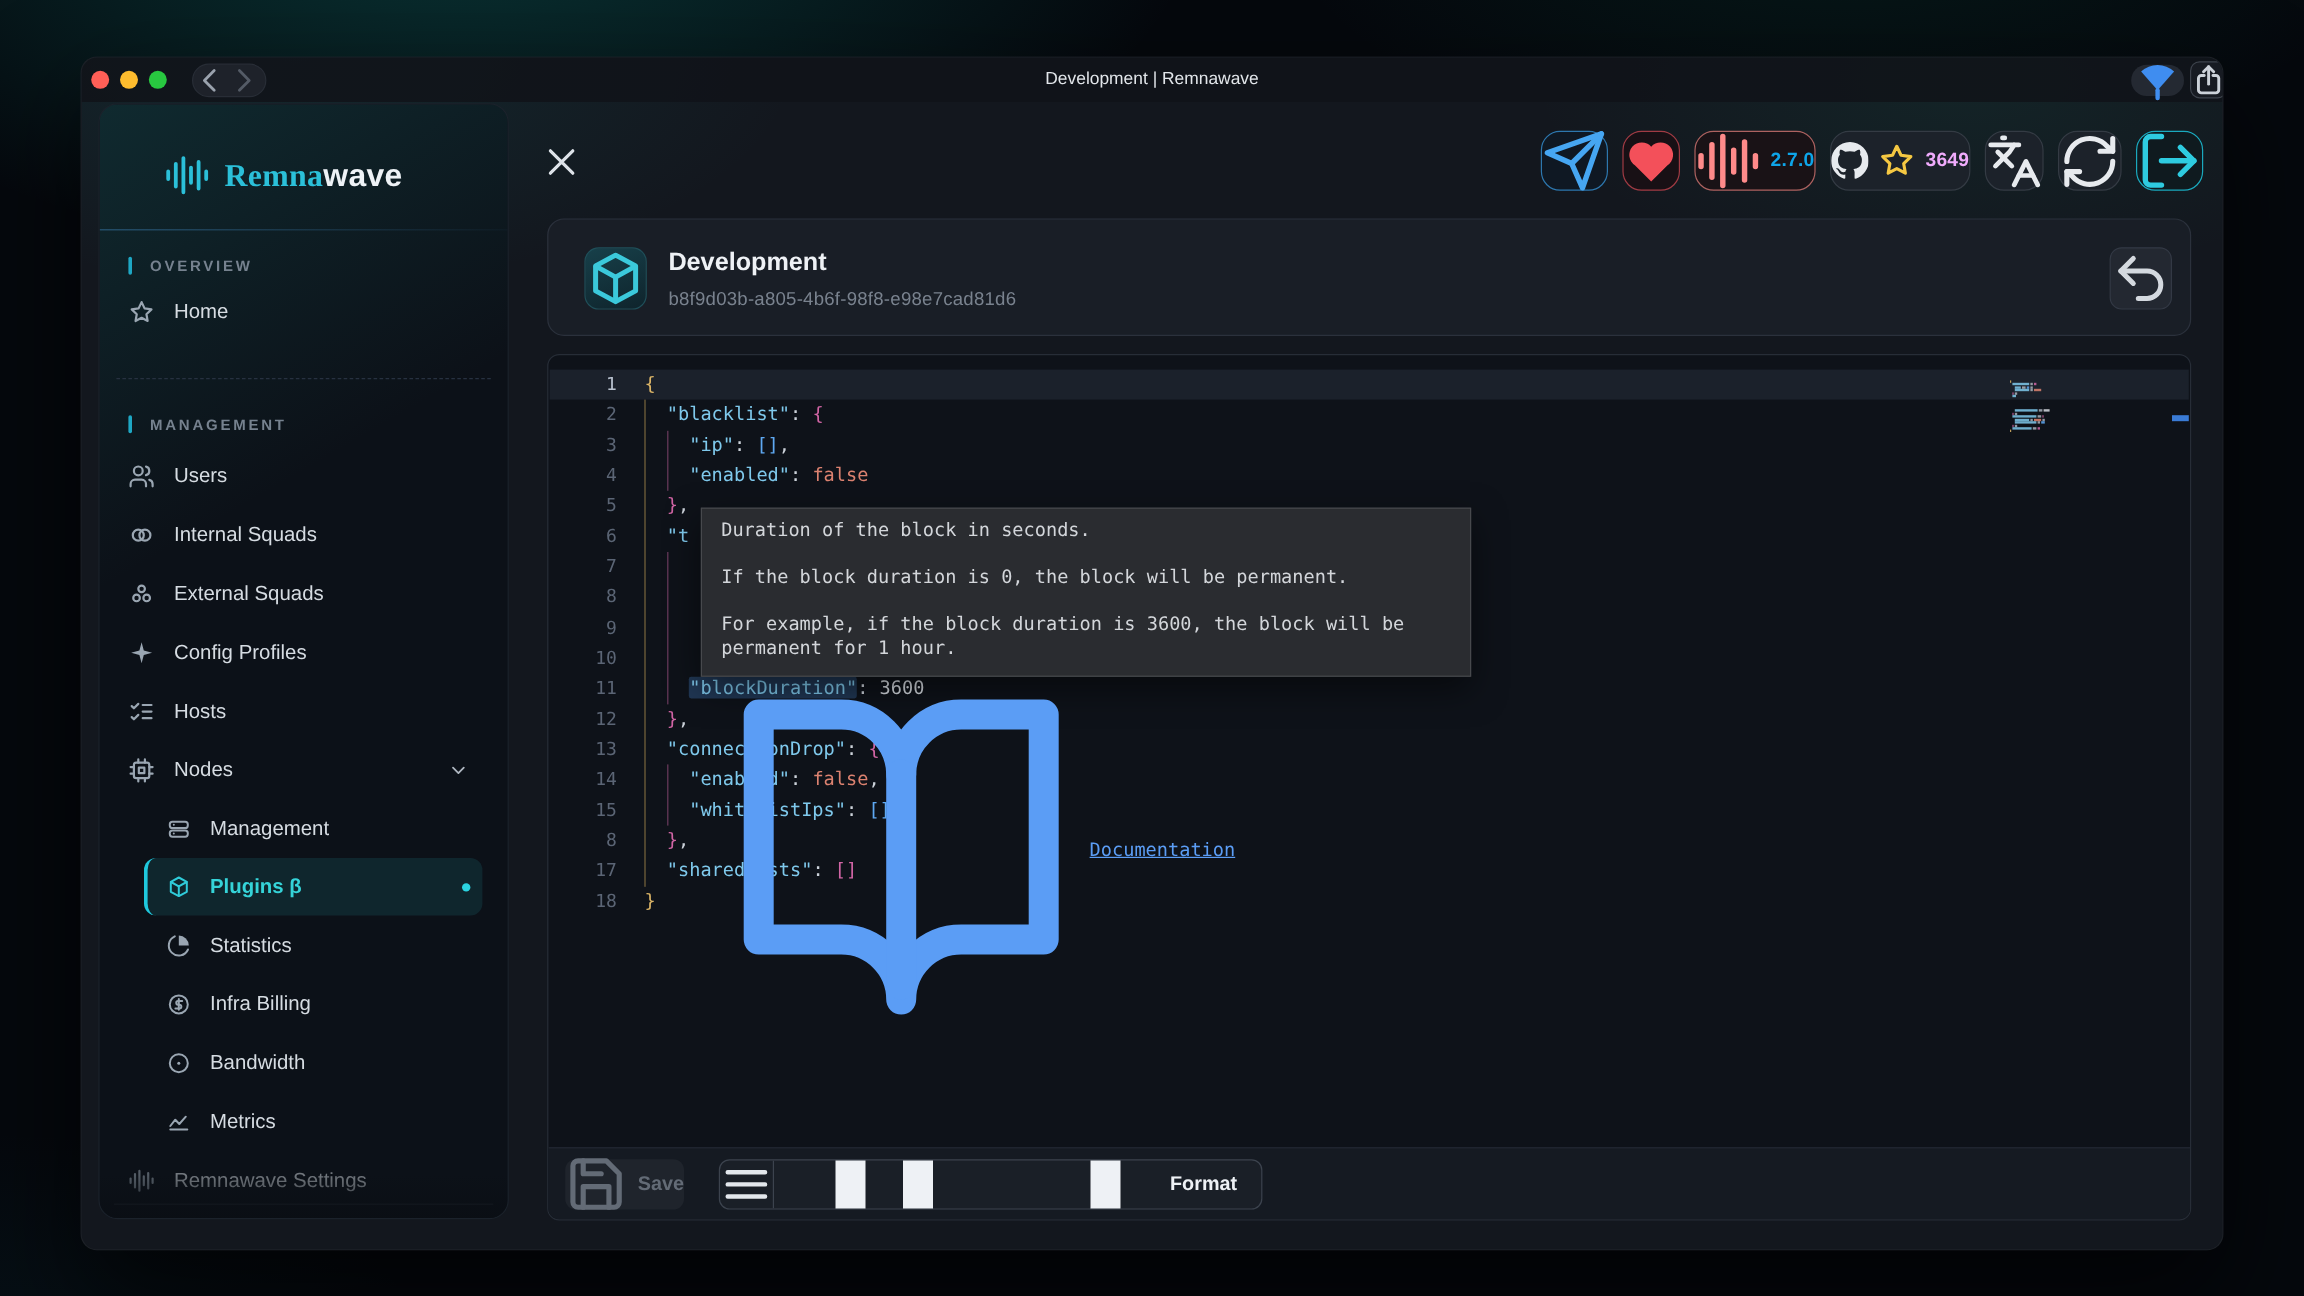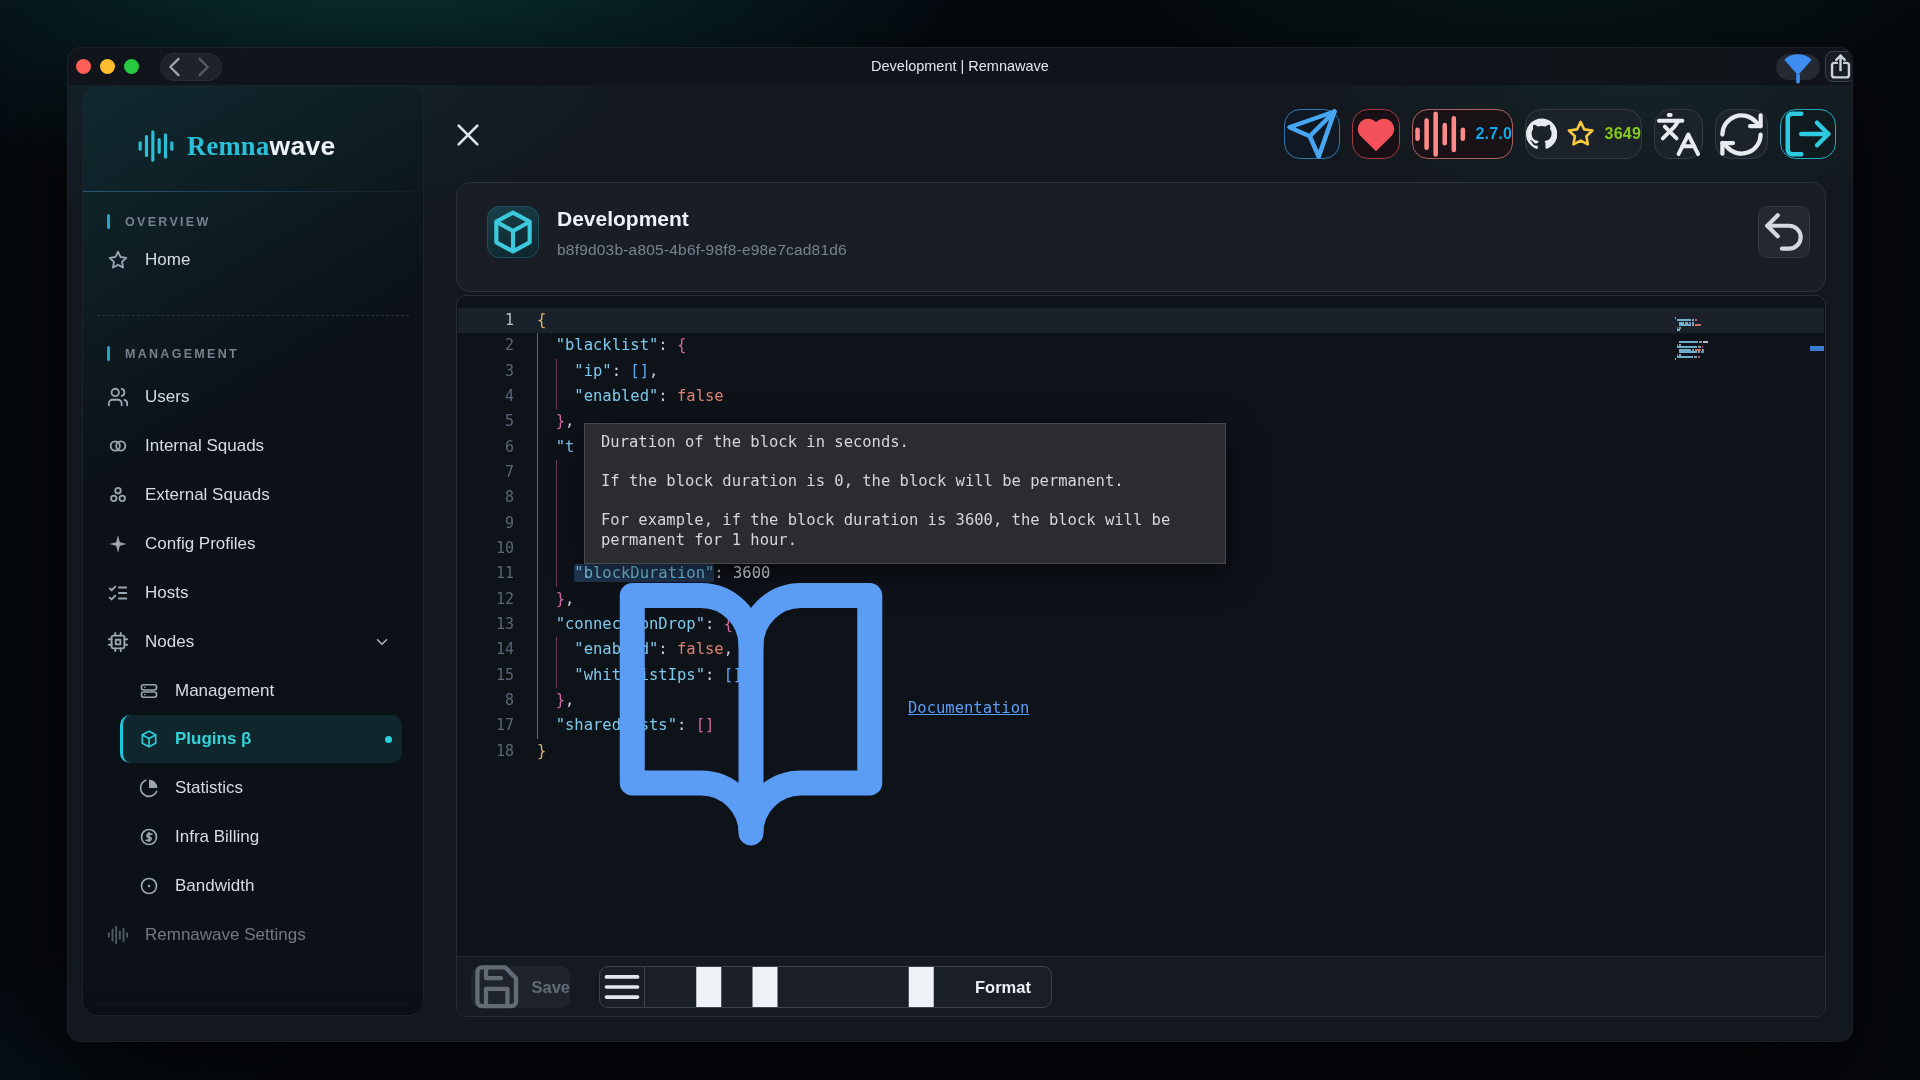--- a/index.html
+++ b/index.html
@@ -37,21 +37,21 @@
   .extpill { position:absolute; left:1708px; top:6px; width:44px; height:26px; border-radius:13px; background:#242932; display:flex; align-items:center; justify-content:center; color:#3f8df0; }
   .extpill svg{ width:17px; height:17px; }
   .sharebtn { position:absolute; left:1757px; top:3px; width:31px; height:31px; border-radius:8px; border:1px solid #3d434c; display:flex; align-items:center; justify-content:center; color:#ccd2d9; background:#171b22; }
   .sharebtn svg{ width:16px; height:16px; }
 
   
   .topbar { position:absolute; left:1216px; top:61px; height:50px; display:flex; z-index:5; }
   .tb-btn { height:50px; margin-left:12px; border-radius:16px; display:flex; align-items:center; justify-content:center; gap:8px; border:1px solid #343b44; background:#1c222a; font-weight:700; font-size:16px; }
   .tb-btn:first-child{ margin-left:0; }
   .tb-btn svg{ width:21px; height:21px; }
-  .tb-btn .lbl{ color:#84cc16; letter-spacing:.2px; }
+  .tb-btn .lbl{ color:#f0abfc; letter-spacing:.2px; }
   .b-blue   { width:56px; border-color:#2d77ae; background:#0f1823; color:#46a6f2; }
   .b-red    { width:48px; border-color:#a13b44; background:#181015; color:#f3505a; }
   .b-salmon { width:101px; border-color:#ad6260; background:#191216; color:#ff8a8a; }
   .b-salmon .lbl{ color:#0ea5e9; }
   .b-salmon svg{ width:19px; height:19px; }
   .b-neutral{ color:#e7eaee; }
   .b-cyan   { width:56px; border-color:#1aa9be; background:#0f1a1f; color:#2ecbe0; }
   .b-github { width:117px; }
   .b-github .star{ color:#f5c842; } .b-github .star svg{ width:18px; height:18px; }
   .b-sq49{ width:49px; } .b-sq53{ width:53px; }
@@ -94,21 +94,21 @@
   .nav-item.active .dot{ margin-left:auto; margin-right:10px; width:7px; height:7px; border-radius:50%; background:#2bd3e0; }
   .nav-item.muted { opacity:.5; }
   .sb-bottomline { position:absolute; left:12px; right:12px; top:916px; height:1px; background:#20262f; }
   .sb-fade { position:absolute; left:0; right:0; bottom:0; height:36px;
     background:linear-gradient(180deg, rgba(12,17,24,0), rgba(10,14,20,.9)); pointer-events:none; }
 
   
   .close-x { position:absolute; left:384px; top:71px; width:32px; height:32px; color:#dde2e8; z-index:5; }
   .close-x svg{ width:28px; height:28px; }
   .dev-card {
-    position:absolute; left:388px; top:134px; width:1370px; height:110px;
+    position:absolute; left:388px; top:134px; width:1370px; height:98px;
     background:#191e26; border:1px solid #2b313c; border-radius:14px; z-index:5;
   }
   .dev-tile { position:absolute; left:30px; top:23px; width:52px; height:52px; border-radius:12px;
     background:linear-gradient(160deg,#17404a,#0f242c); border:1px solid #1f4f59;
     display:flex; align-items:center; justify-content:center; color:#3bc9db; }
   .dev-tile svg{ width:27px; height:27px; }
   .dev-title { position:absolute; left:100px; top:24px; font-size:21px; font-weight:600; color:#eef1f5; }
   .dev-uuid  { position:absolute; left:100px; top:58px; font-size:15.5px; color:#79828e; letter-spacing:.2px; }
   .back-btn { position:absolute; right:15px; top:23px; width:52px; height:52px; border-radius:10px;
     background:#232831; border:1px solid #333945; display:flex; align-items:center; justify-content:center; color:#d4d9df; }
@@ -410,20 +410,29 @@
           <span class="label">Infra Billing</span>
         </div>
         <div class="nav-item sub">
           <span class="ic" style="display: inline-flex; align-items: center; justify-content: center;">
             <svg viewBox="0 0 24 24" fill="none" stroke="currentColor" stroke-width="2" stroke-linecap="round" stroke-linejoin="round" style="width: 100%; height: 100%;">
               <circle cx="12" cy="12" r="9"></circle>
               <circle cx="12" cy="12" r="1.5" fill="currentColor" stroke="none"></circle>
             </svg>
           </span>
           <span class="label">Bandwidth</span>
+        </div>
+        <div class="nav-item sub">
+          <span class="ic" style="display: inline-flex; align-items: center; justify-content: center;">
+            <svg viewBox="0 0 24 24" fill="none" stroke="currentColor" stroke-width="2" stroke-linecap="round" stroke-linejoin="round" style="width: 100%; height: 100%;">
+              <path d="M3.5 16 8.5 9.7l4 4.3L19 6.7"></path>
+              <path d="M3.5 19.5h17"></path>
+            </svg>
+          </span>
+          <span class="label">Metrics</span>
         </div>
         <div class="nav-item muted">
           <span class="ic" style="display: inline-flex; align-items: center; justify-content: center;">
             <svg viewBox="0 0 24 24" fill="none" stroke="currentColor" stroke-width="2" stroke-linecap="round" stroke-linejoin="round" style="width: 100%; height: 100%;">
               <path d="M2 10v4M6 6v12M10 3v18M14 8v8M18 5v14M22 10v4"></path>
             </svg>
           </span>
           <span class="label">Remnawave Settings</span>
         </div>
       </div>

